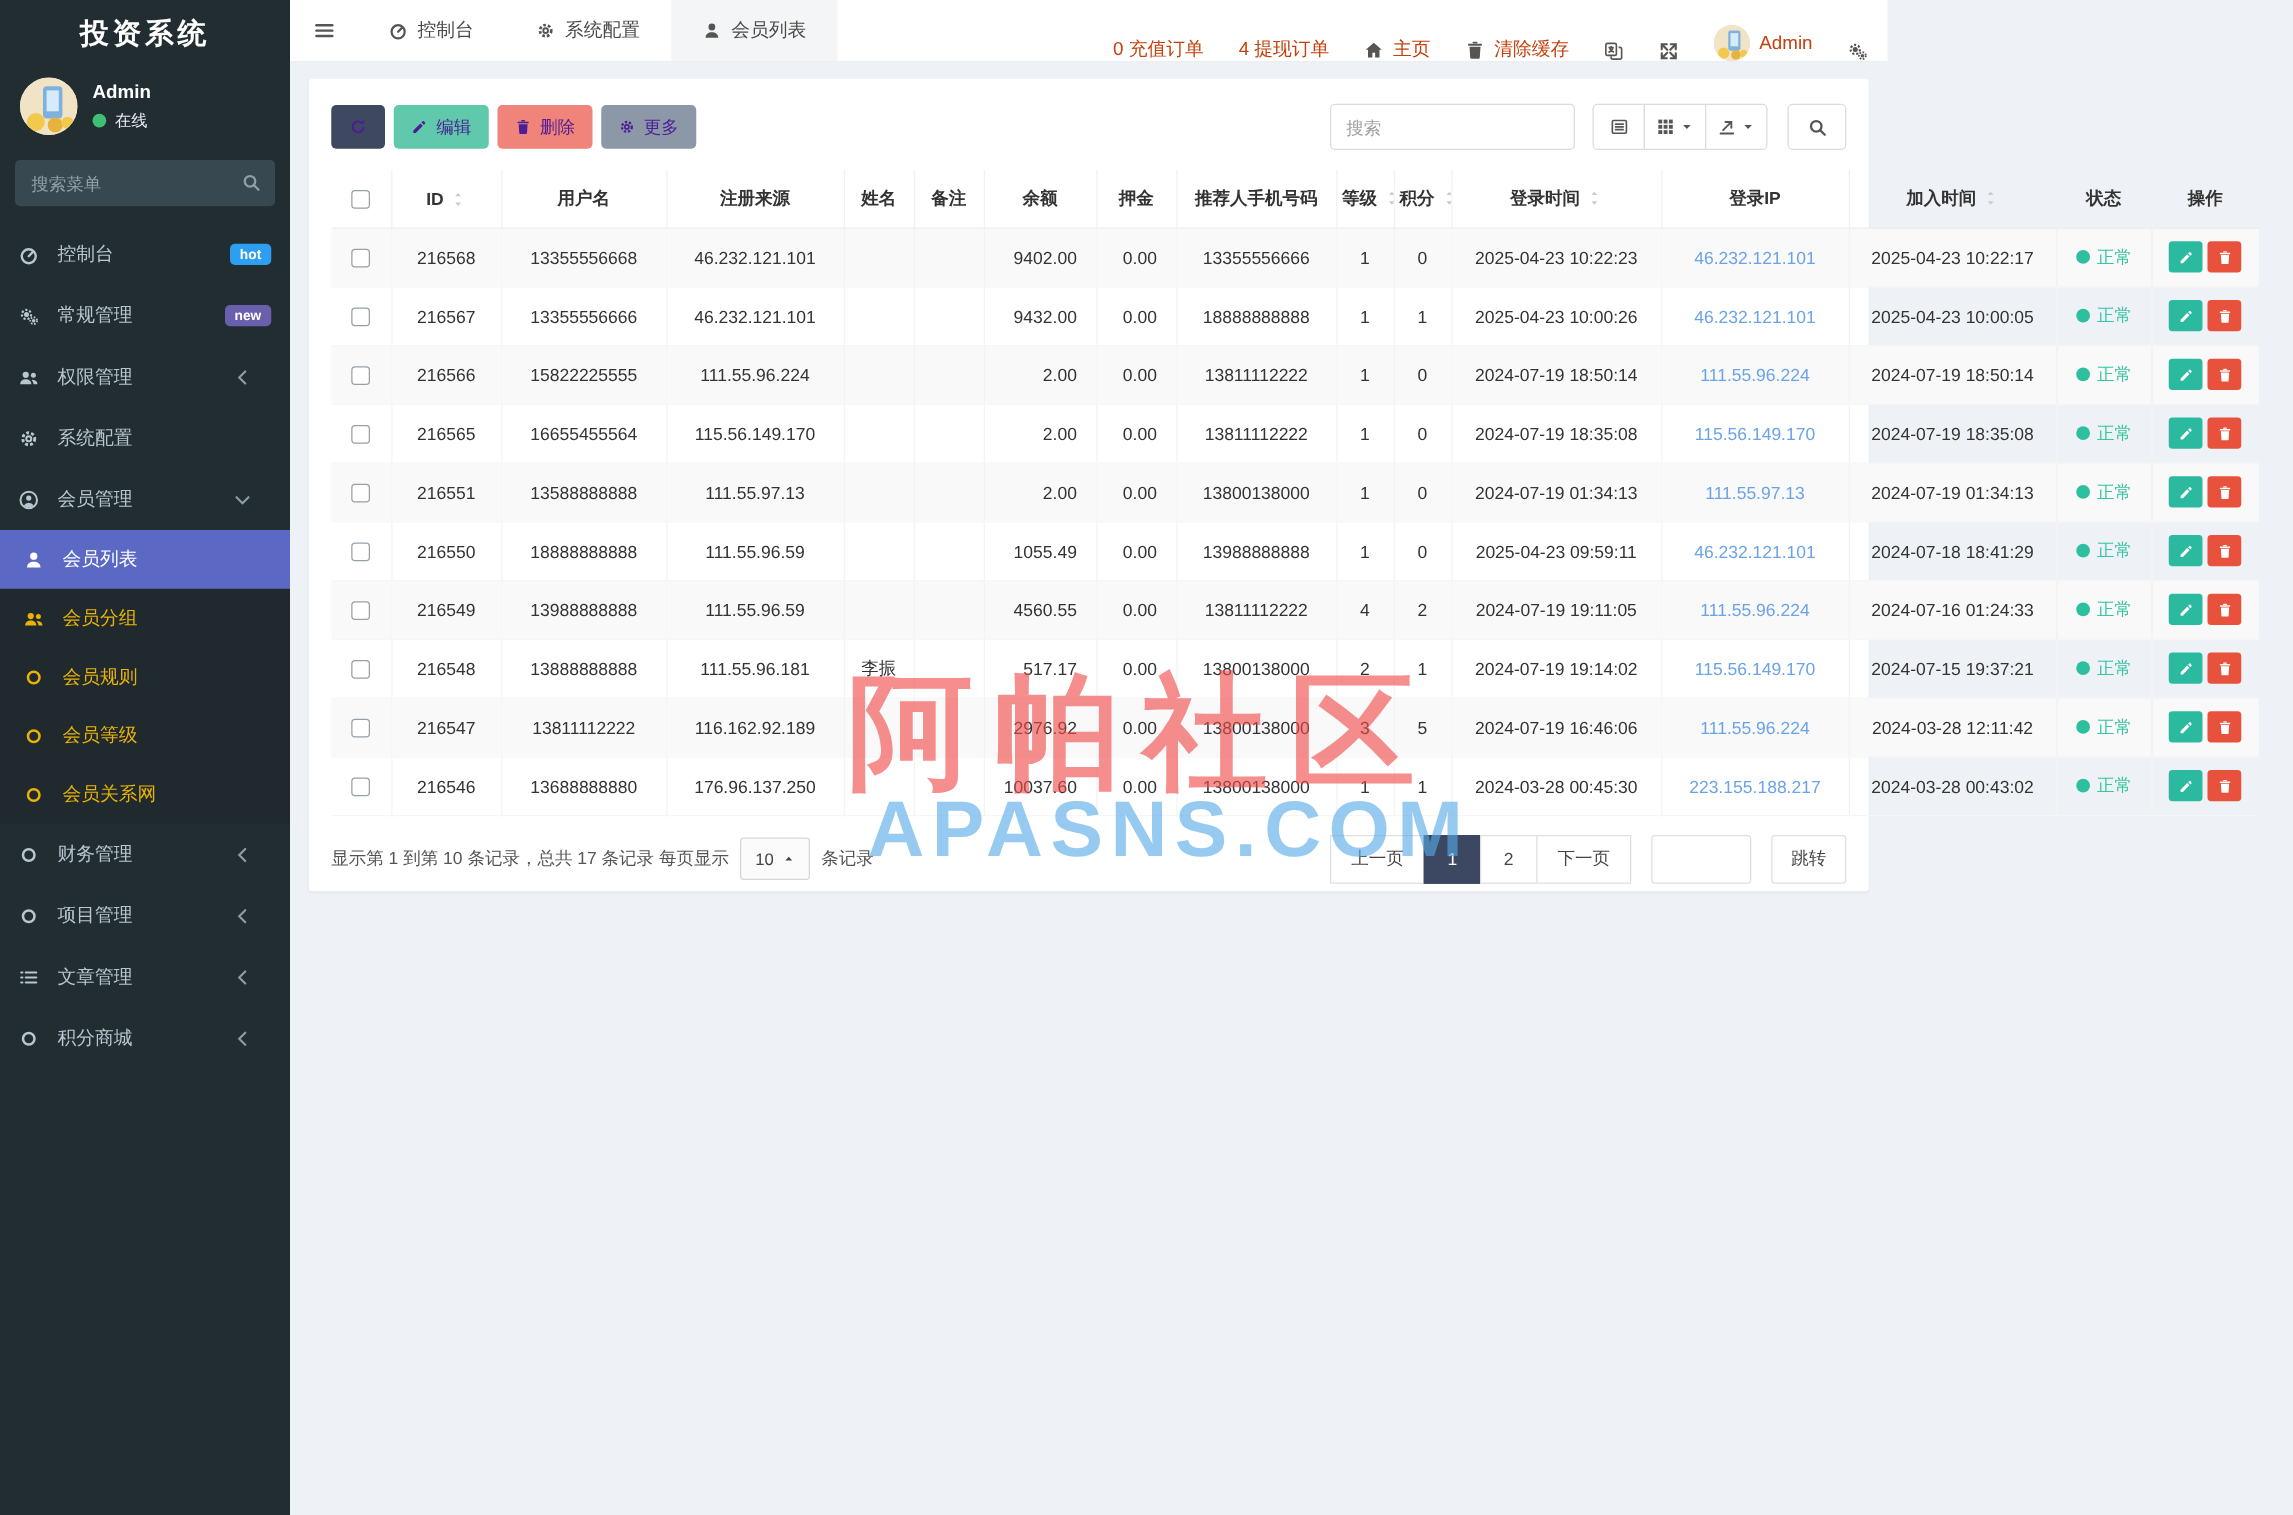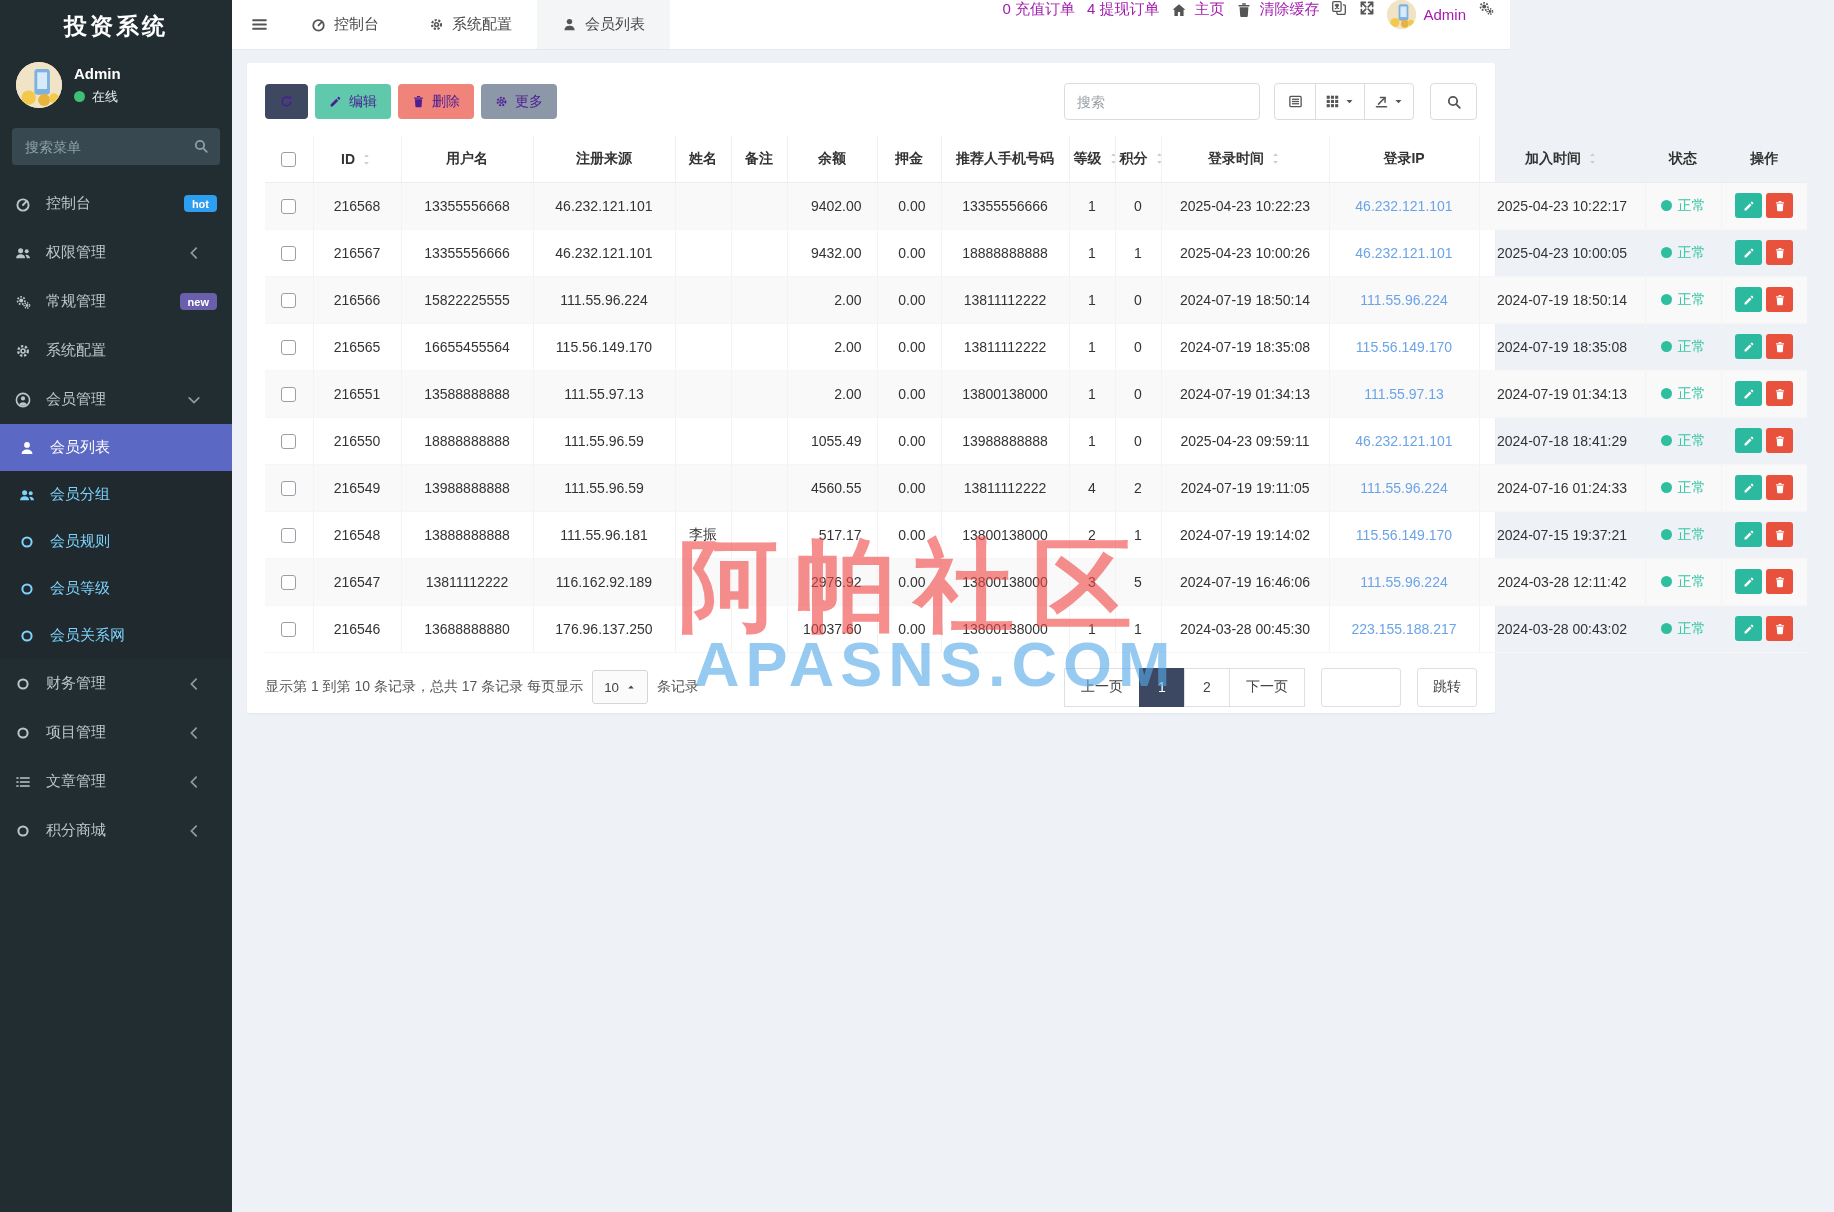--- a/index.html
+++ b/index.html
@@ -22,33 +22,33 @@
   .sidebar-search input { width:100%; height:37px; background:#374850; border:none; border-radius:4px; color:#cfd8dc; padding:0 36px 0 13px; font-size:14px; font-family:inherit; outline:none; }
   .sidebar-search input::placeholder { color:#8fa1a8; }
   .sidebar-search .icon-slot { position:absolute; right:11px; top:10px; color:#8fa1a8; font-size:16px; }
   .menu { flex:1; }
   .menu-item { display:flex; align-items:center; padding:15px 15px; font-size:15px; color:#b8c7ce; cursor:pointer; }
   .menu-item .icon { width:22px; margin-right:9px; font-size:16px; justify-content:flex-start; }
   .mi-label { flex:1; }
   .mi-badge { font-size:11px; font-weight:bold; color:#fff; padding:2.5px 8px; border-radius:4px; }
   .mi-chev { color:#8d9da5; font-size:12px; }
   .submenu { background:#1f292e; }
-  .submenu .menu-item { padding:14px 15px 14px 19px; color:#7dd3fc; }
+  .submenu .menu-item { padding:14px 15px 14px 19px; color:#eab308; }
   .submenu .menu-item.active { background:#5b69c4; color:#fff; }
   .submenu .menu-item.active .icon { color:#fff; }
 
   
   .main { flex:1; min-width:0; display:flex; flex-direction:column; }
   .navbar { height:50px; background:#fff; display:flex; align-items:stretch; border-bottom:1px solid #e6e9ec; padding-right:16px; }
   .nav-burger { width:54px; display:flex; align-items:center; justify-content:center; color:#555; font-size:17px; cursor:pointer; }
   .nav-tabs { display:flex; align-items:stretch; }
   .nav-tab { display:flex; align-items:center; gap:8px; padding:0 25px; font-size:15px; color:#4a4a4a; cursor:pointer; }
   .nav-tab .icon { color:#555; font-size:15px; }
   .nav-tab.active { background:#f4f5f6; }
-  .nav-right { margin-left:auto; display:flex; align-items:flex-start; gap:12px; font-size:15px; color:#a21caf; }
+  .nav-right { margin-left:auto; display:flex; align-items:flex-end; gap:28px; font-size:15px; color:#c2410c; }
   .nav-item { display:flex; align-items:center; gap:7px; cursor:pointer; }
   .nav-item .icon { color:#555; font-size:16px; }
   .nav-avatar { width:29px; height:29px; border-radius:50%; overflow:hidden; background:#f1e4c6; }
   .nav-avatar svg { width:100%; height:100%; display:block; }
 
   .content { flex:1; padding:13px 15px; position:relative; }
   .card { background:#fff; border-radius:3px; height:650px; box-shadow:0 1px 2px rgba(0,0,0,.05); }
 
   
   .toolbar { display:flex; align-items:center; padding:20px 18px 13px; }
@@ -147,47 +147,47 @@
               <line x1="8" y1="9" x2="11.1" y2="5.7" stroke="currentColor" stroke-width="1.9" stroke-linecap="round"></line>
             </svg>
           </span>
           <span class="mi-label">控制台</span>
           <span class="mi-badge" style="background: rgb(46, 158, 240);">hot</span>
         </a>
         <a class="menu-item">
           <span class="icon">
             <svg viewBox="0 0 16 16" width="1em" height="1em">
               <g fill="currentColor">
+                <circle cx="6.2" cy="6.6" r="2"></circle>
+                <circle cx="6.2" cy="6.6" r="3.7" fill="none" stroke="currentColor" stroke-width="1.7" stroke-dasharray="1.7 1.5"></circle>
+                <circle cx="11.9" cy="11.5" r="1.4"></circle>
+                <circle cx="11.9" cy="11.5" r="2.7" fill="none" stroke="currentColor" stroke-width="1.5" stroke-dasharray="1.3 1.2"></circle>
+              </g>
+            </svg>
+          </span>
+          <span class="mi-label">常规管理</span>
+          <span class="mi-badge" style="background: rgb(106, 95, 173);">new</span>
+        </a>
+        <a class="menu-item">
+          <span class="icon">
+            <svg viewBox="0 0 16 16" width="1em" height="1em">
+              <g fill="currentColor">
                 <circle cx="5.6" cy="5.8" r="2.5"></circle>
                 <path d="M1.1 13.3c0-2.5 2-4 4.5-4s4.5 1.5 4.5 4z"></path>
                 <circle cx="11.7" cy="6.2" r="2"></circle>
                 <path d="M11.2 9.7c2.1.1 3.8 1.5 3.8 3.6h-3.1a5.8 5.8 0 0 0-1.6-3.3z"></path>
               </g>
             </svg>
           </span>
           <span class="mi-label">权限管理</span>
           <span class="icon mi-chev">
             <svg viewBox="0 0 16 16" width="1em" height="1em">
               <path d="M10.2 3.2 5.4 8l4.8 4.8" fill="none" stroke="currentColor" stroke-width="1.7" stroke-linecap="round"></path>
             </svg>
           </span>
-        </a>
-        <a class="menu-item">
-          <span class="icon">
-            <svg viewBox="0 0 16 16" width="1em" height="1em">
-              <g fill="currentColor">
-                <circle cx="6.2" cy="6.6" r="2"></circle>
-                <circle cx="6.2" cy="6.6" r="3.7" fill="none" stroke="currentColor" stroke-width="1.7" stroke-dasharray="1.7 1.5"></circle>
-                <circle cx="11.9" cy="11.5" r="1.4"></circle>
-                <circle cx="11.9" cy="11.5" r="2.7" fill="none" stroke="currentColor" stroke-width="1.5" stroke-dasharray="1.3 1.2"></circle>
-              </g>
-            </svg>
-          </span>
-          <span class="mi-label">常规管理</span>
-          <span class="mi-badge" style="background: rgb(106, 95, 173);">new</span>
         </a>
         <a class="menu-item">
           <span class="icon">
             <svg viewBox="0 0 16 16" width="1em" height="1em">
               <g fill="none" stroke="currentColor">
                 <circle cx="8" cy="8" r="2" stroke-width="1.6"></circle>
                 <circle cx="8" cy="8" r="4.8" stroke-width="2.3" stroke-dasharray="2.3 1.7"></circle>
               </g>
             </svg>
           </span>

